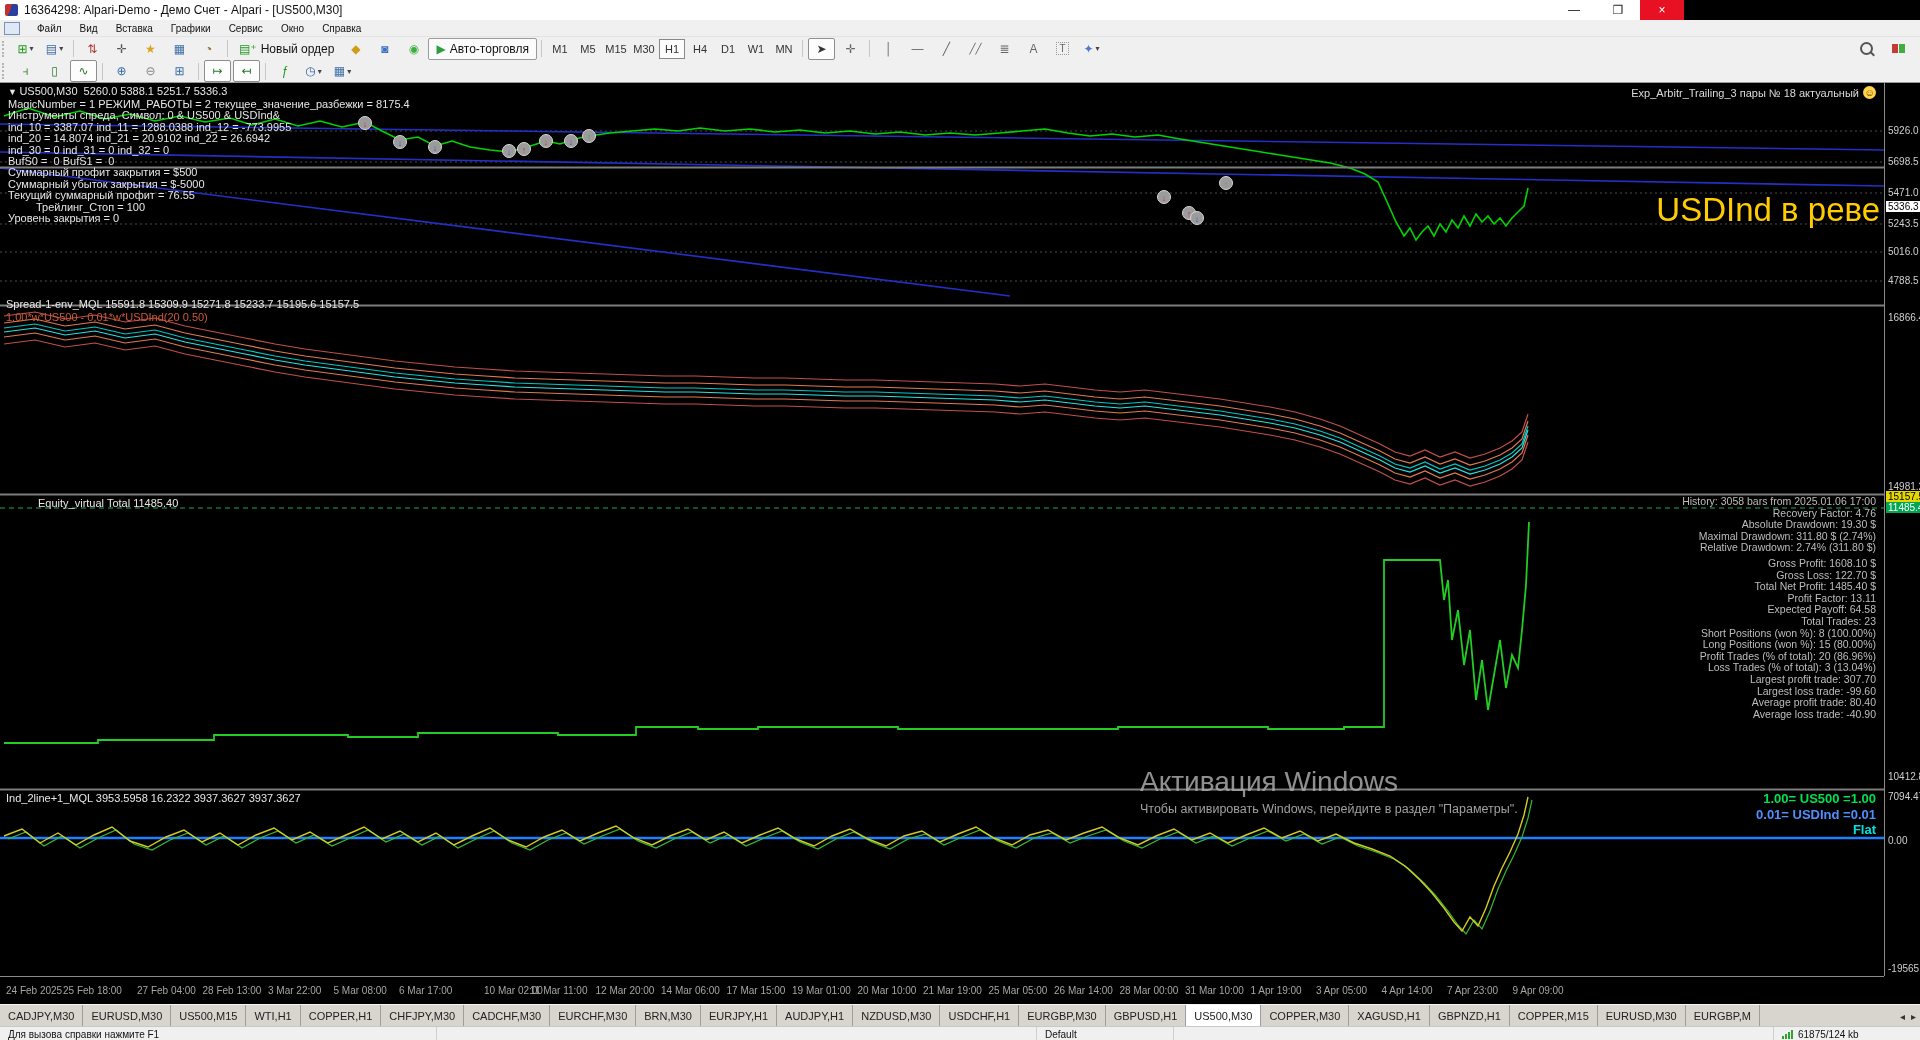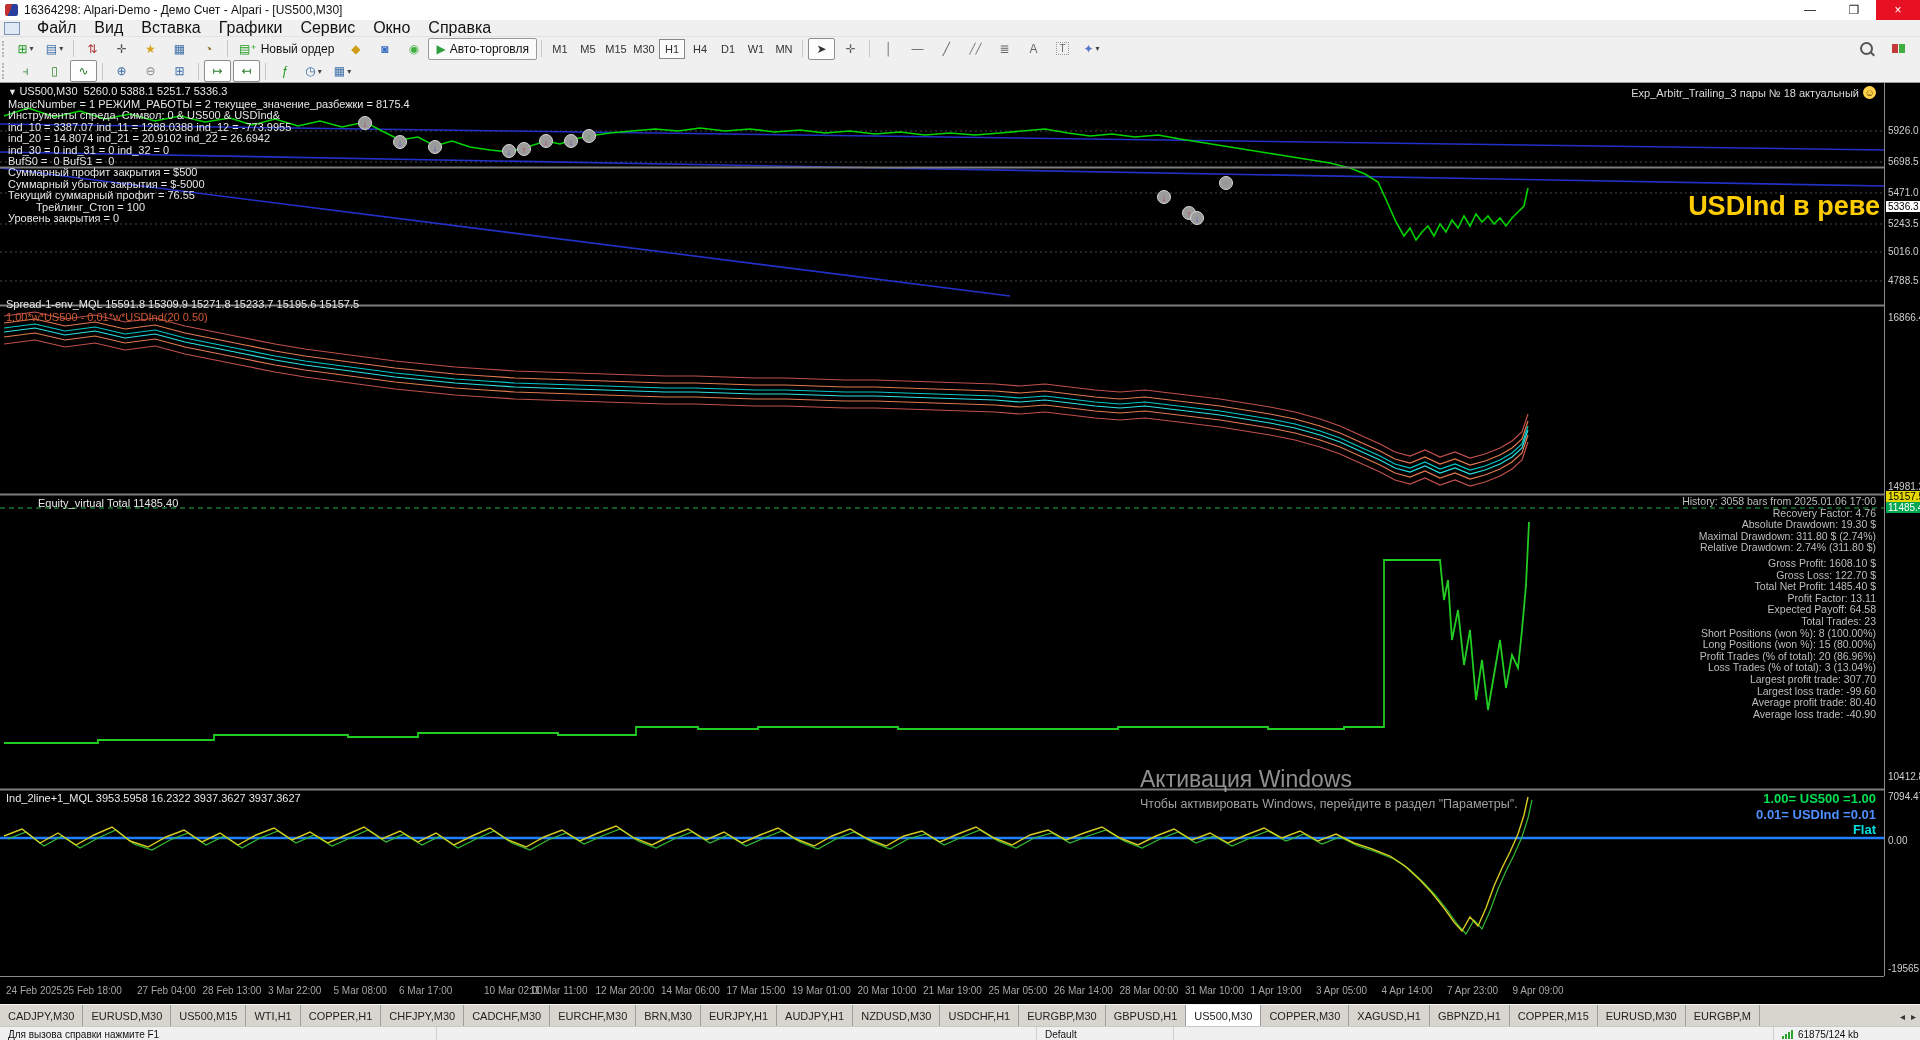--- a/index.html
+++ b/index.html
@@ -1,30 +1,30 @@
 <!DOCTYPE html>
 <html><head>
 <meta charset="utf-8">
 <style>
   html,body{margin:0;padding:0;width:1920px;height:1040px;overflow:hidden;
     font-family:"Liberation Sans",sans-serif;background:#000;}
   #root{position:relative;width:1920px;height:1040px;background:#000;}
 
   
-  .titlebar{position:absolute;left:0;top:0;width:1920px;height:20px;background:#ffffff;
+  .titlebar{position:absolute;left:0;top:0;width:1684px;height:20px;background:#ffffff;
     display:flex;align-items:center;font-size:12px;color:#111;z-index:50;}
   .app-icon{width:13px;height:12px;margin:0 6px 0 5px;
     background:linear-gradient(110deg,#c23030 42%,#2a3f9e 42%);border-radius:2px;}
   .title-text{flex:1;white-space:nowrap;}
   .winbtn{width:44px;height:20px;display:flex;align-items:center;justify-content:center;
     font-size:12px;color:#222;}
   .winbtn.close{background:#e81123;color:#fff;}
 
   .menubar{position:absolute;left:0;top:20px;width:1920px;height:16px;background:#f0f0f0;
-    display:flex;align-items:center;font-size:16px;color:#111;z-index:50;border-bottom:1px solid #e2e2e2;}
+    display:flex;align-items:center;font-size:10px;color:#111;z-index:50;border-bottom:1px solid #e2e2e2;}
   .menu-win-icon{width:14px;height:11px;background:#dfe9f5;border:1px solid #7a93b5;margin:0 8px 0 4px;}
   .menu-item{padding:0 9px;height:16px;display:flex;align-items:center;}
 
   
   .toolbar{position:absolute;left:0;width:1920px;background:#f0f0f0;display:flex;
     align-items:center;z-index:50;}
   #tb1{top:37px;height:23px;border-bottom:1px solid #dcdcdc;}
   #tb2{top:60px;height:22px;border-bottom:1px solid #9a9a9a;}
   .grip{width:4px;height:16px;margin:0 3px 0 2px;border-left:2px dotted #b5b5b5;}
   .sep{width:1px;height:17px;background:#c6c6c6;margin:0 4px;}
@@ -46,28 +46,28 @@
   
   #chart-area{position:absolute;left:0;top:83px;width:1884px;height:893px;background:#000;z-index:1;}
   #chart-svg{position:absolute;left:0;top:0;}
   .ovl{position:absolute;white-space:pre;color:#e6e6e6;font-size:11px;z-index:5;}
   .panel-header{position:absolute;white-space:pre;color:#e8e8e8;font-size:11px;z-index:5;}
   .formula{color:#cf5a33;}
   .ea-label{position:absolute;right:8px;top:3px;color:#dcdcdc;font-size:11px;display:flex;gap:4px;
     align-items:center;z-index:5;}
   .smiley{width:13px;height:13px;border-radius:50%;background:#ffd24a;color:#6b4e00;font-size:10px;
     display:flex;align-items:center;justify-content:center;}
-  .big-yellow{position:absolute;right:4px;top:108px;color:#ffcc00;font-size:27px;font-weight:bold;
+  .big-yellow{position:absolute;right:4px;top:108px;color:#ffcc00;font-size:33px;font-weight:normal;
     white-space:nowrap;z-index:6;}
   .stats{position:absolute;right:8px;top:413px;text-align:right;color:#bdbdbd;font-size:10.5px;
     line-height:11.6px;white-space:pre;z-index:5;}
   .pair-labels{position:absolute;right:8px;top:708px;text-align:right;font-size:13px;font-weight:bold;
     line-height:15.5px;white-space:pre;z-index:5;}
   .watermark{position:absolute;left:1140px;top:683px;color:#a9a9a9;z-index:7;opacity:.85;}
-  .watermark .wm1{font-size:23px;font-weight:300;}
+  .watermark .wm1{font-size:28px;font-weight:300;}
   .watermark .wm2{font-size:12.5px;color:#bdbdbd;margin-top:4px;}
 
   
   #price-scale{position:absolute;left:1884px;top:83px;width:36px;height:893px;background:#000;
     border-left:1px solid #8a8a8a;z-index:10;}
   .pl{position:absolute;left:3px;font-size:10px;color:#cfcfcf;white-space:nowrap;}
   .pl.box-white{background:#ffffff;color:#000;padding:0 2px;left:1px;}
   .pl.box-green{background:#00a650;color:#fff;padding:0 2px;left:1px;}
   .pl.box-yellow{background:#e4d800;color:#000;padding:0 2px;left:1px;}
 

